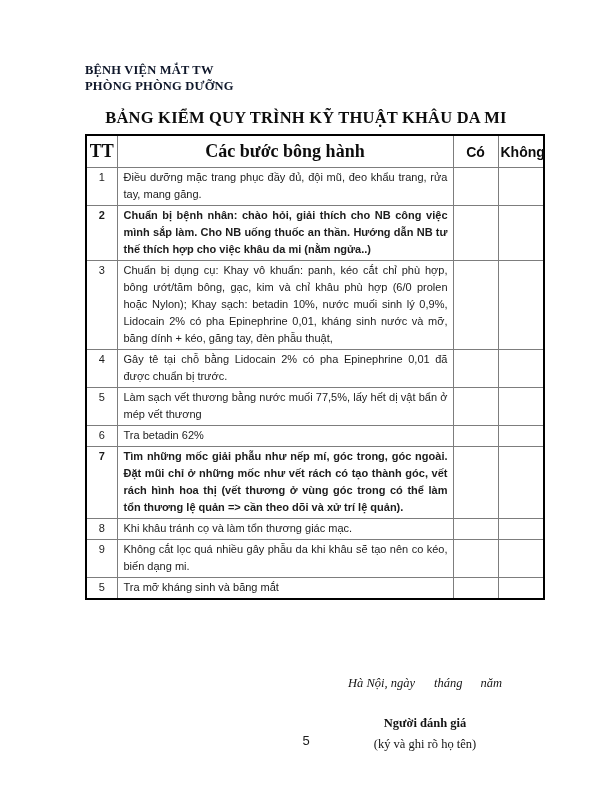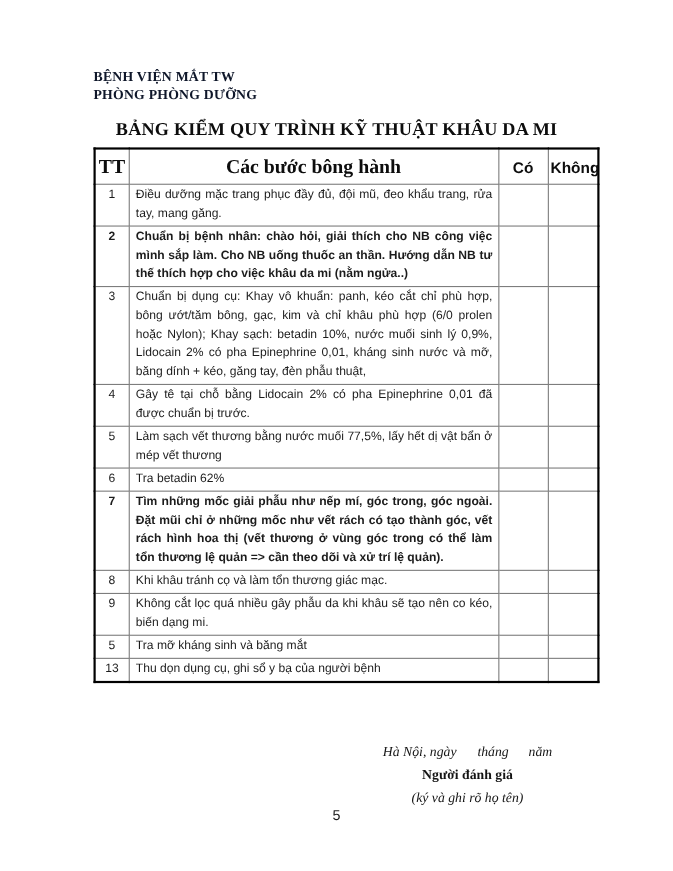--- a/index.html
+++ b/index.html
@@ -46,22 +46,22 @@
   td.chk { background:#fff; }
   tr[data-weight="bold"] td { font-weight:bold; }
 
   .signature-block {
     position:absolute; left:335px; top:673px; width:180px;
     text-align:center; font-size:12.5px; line-height:21px; color:#141414;
   }
   .date-line { font-style:italic; white-space:nowrap; }
   .date-line .gap1 { margin-left:19px; }
   .date-line .gap2 { margin-left:18px; }
-  .signer-title { font-weight:bold; }
-  .signer-note { font-style:italic; }
+  .signer-title { font-weight:bold;margin-top:19px; }
+  .signer-note { }
 
   .page-number {
     position:absolute; left:0; top:733px; width:612px; text-align:center;
     font-family:"Liberation Sans", sans-serif; font-size:13px; color:#1c1c1c;
   }
 </style>
 </head>
 <body>
 
 <div class="page">
@@ -142,26 +142,20 @@
         <td class="step">Không cắt lọc quá nhiều gây phẫu da khi khâu sẽ tạo nên co kéo, biến dạng mi.</td>
         <td class="chk"></td>
         <td class="chk"></td>
       </tr>
       <tr data-weight="normal">
         <td class="tt">5</td>
         <td class="step">Tra mỡ kháng sinh và băng mắt</td>
         <td class="chk"></td>
         <td class="chk"></td>
       </tr>
-      <tr data-weight="normal">
-        <td class="tt">13</td>
-        <td class="step">Thu dọn dụng cụ, ghi sổ y bạ của người bệnh</td>
-        <td class="chk"></td>
-        <td class="chk"></td>
-      </tr>
     </tbody>
   </table>
 
   <div class="signature-block">
     <div class="date-line">
       <span>Hà Nội, ngày</span><span class="gap1">tháng</span><span class="gap2">năm</span>
     </div>
     <div class="signer-title">Người đánh giá</div>
     <div class="signer-note">(ký và ghi rõ họ tên)</div>
   </div>

